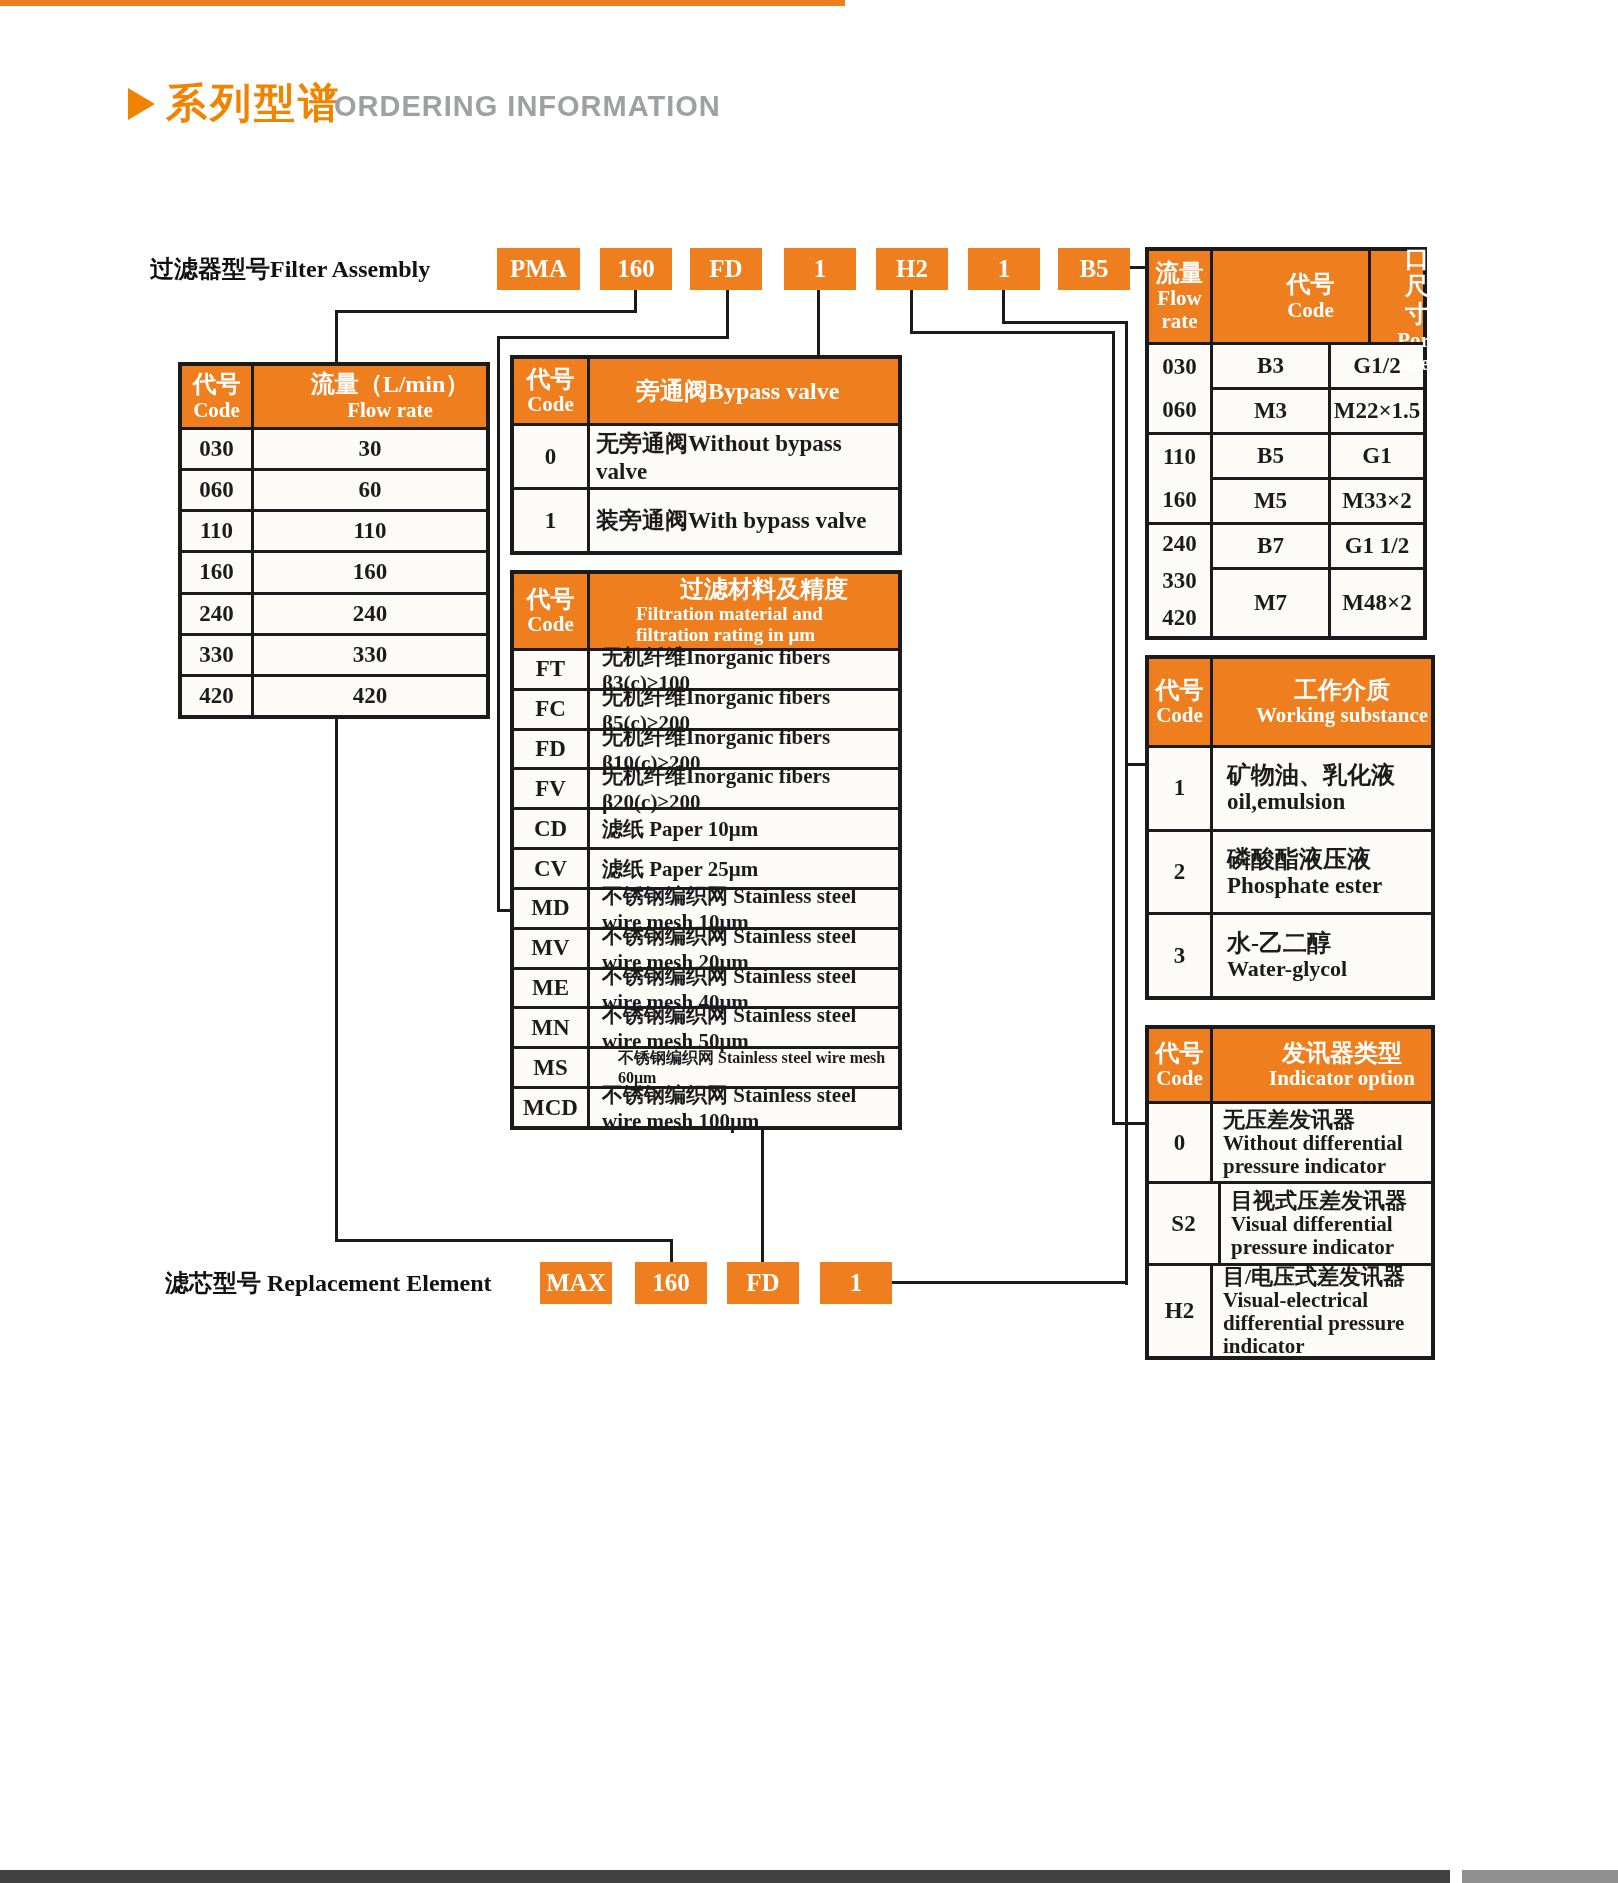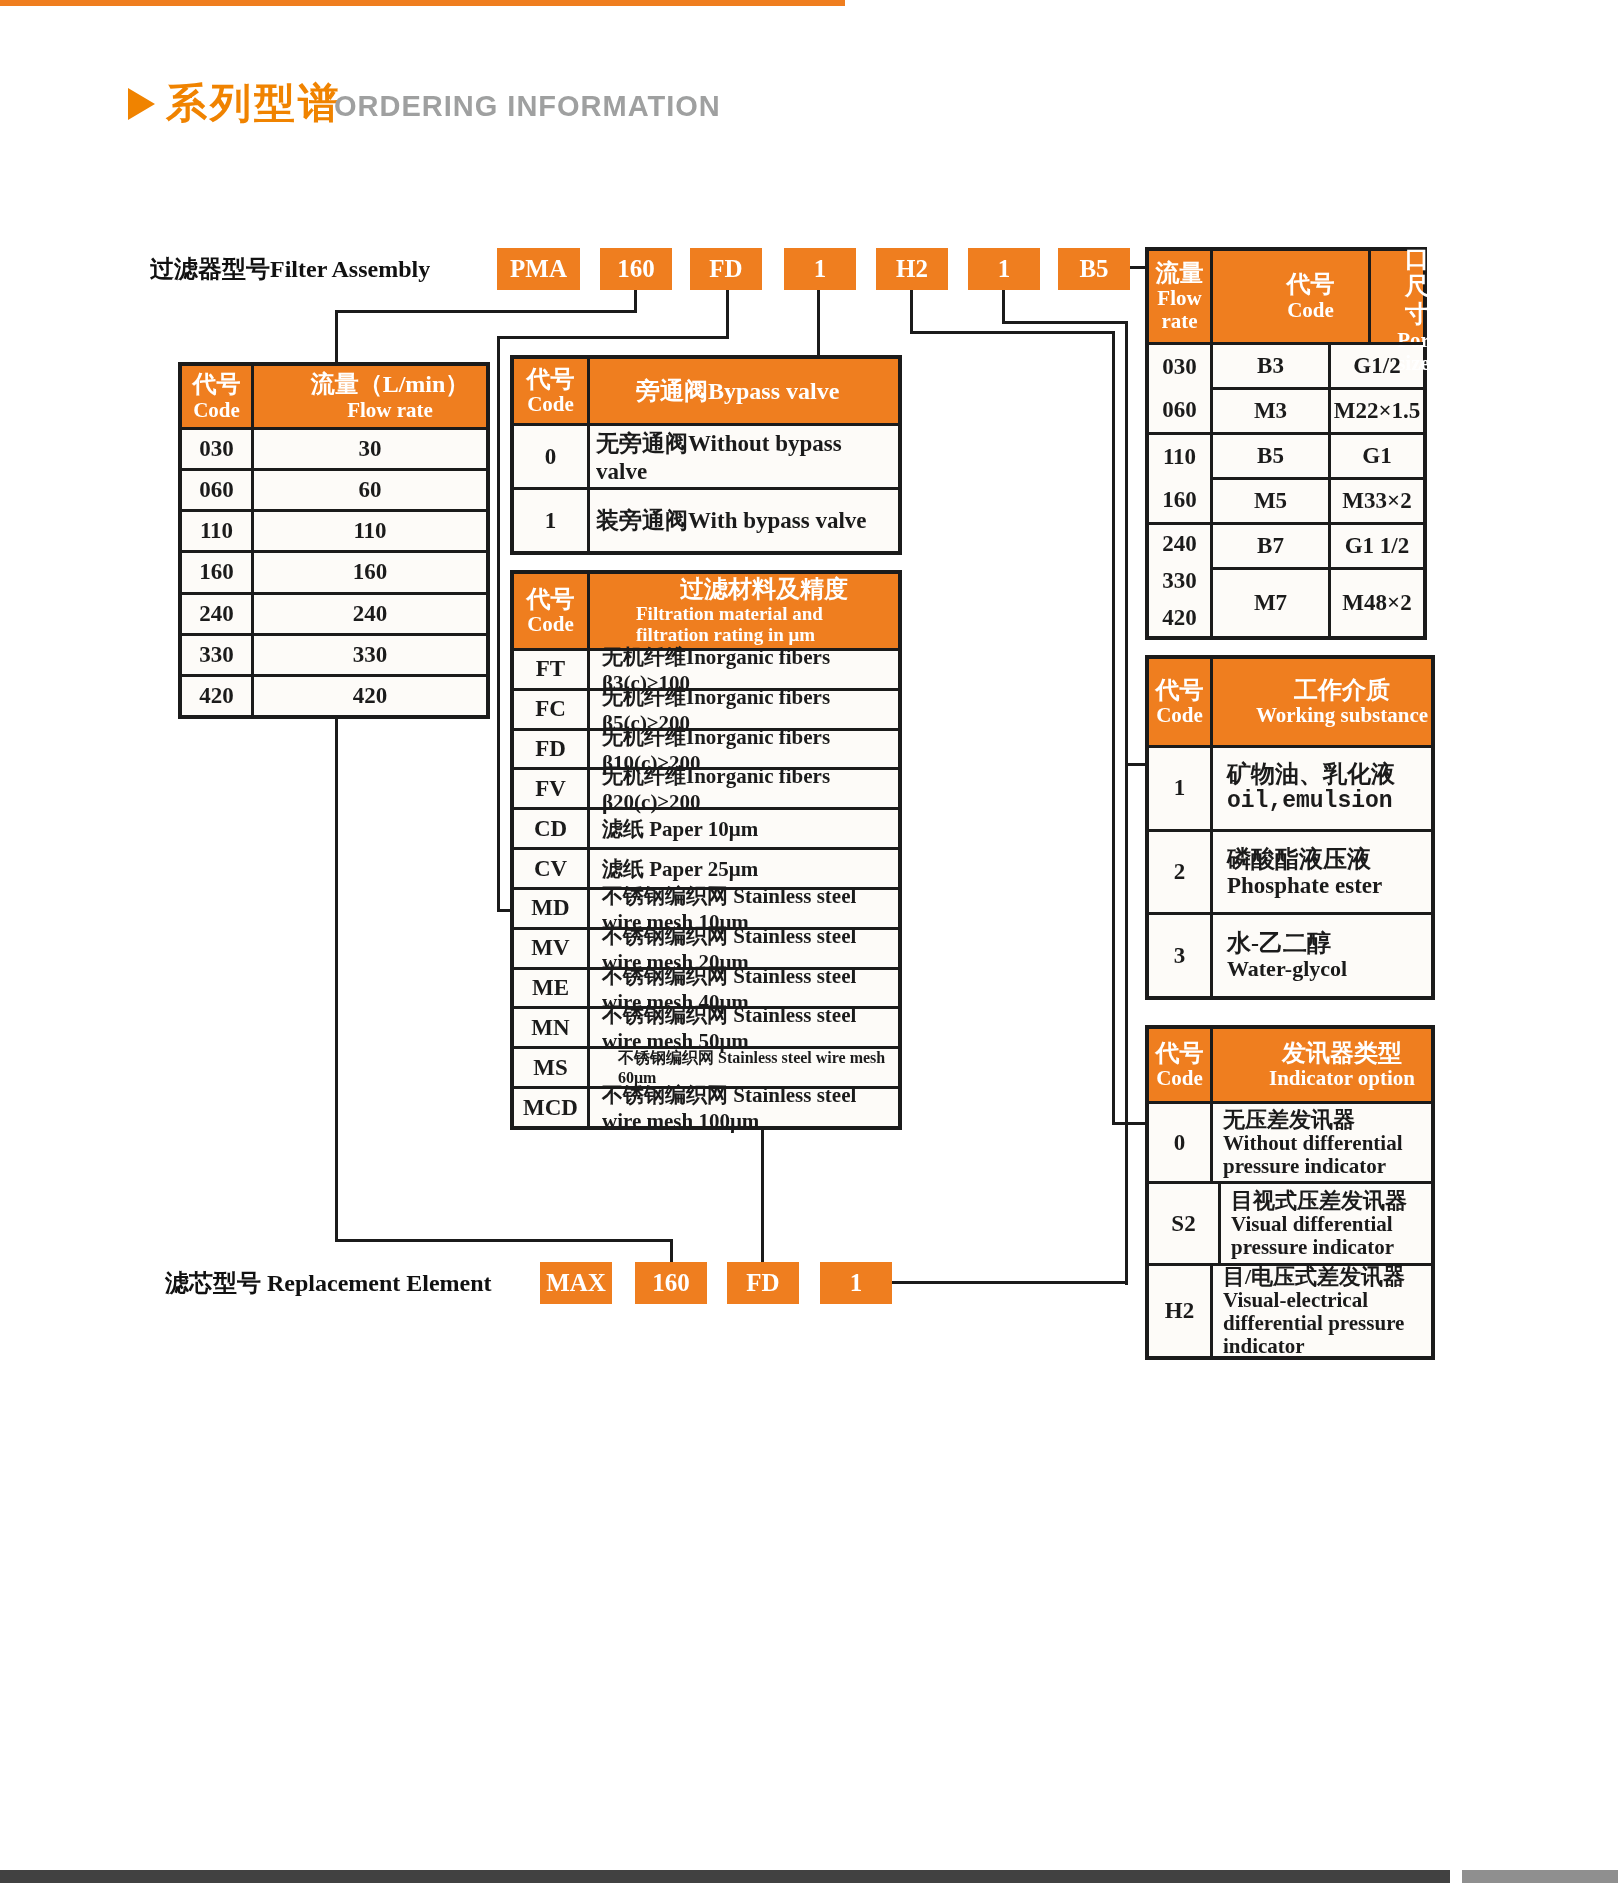--- a/index.html
+++ b/index.html
@@ -286,21 +286,21 @@
         <span class="cn hdr-cn">代号</span>
         <span class="en hdr-en">Code</span>
       </div>
       <div class="cell" style="flex:1;">
         <span class="cn hdr-cn">工作介质</span>
         <span class="en hdr-en">Working substance</span>
       </div>
     </div>
     <div class="trow" style="flex:1;">
       <div class="cell brd-r" style="width:64px;">1</div>
-      <div class="cell lft" style="flex:1;padding-left:14px;font-family:Liberation Mono, monospace;">
+      <div class="cell lft" style="flex:1;padding-left:14px;">
         <span class="cn" style="font-size:24px;">矿物油、乳化液</span>
         <span class="en" style="font-size:23px;">oil,emulsion</span>
       </div>
     </div>
     <div class="trow" style="flex:1;">
       <div class="cell brd-r" style="width:64px;">2</div>
       <div class="cell lft" style="flex:1;padding-left:14px;">
         <span class="cn" style="font-size:24px;">磷酸酯液压液</span>
         <span class="en" style="font-size:23px;">Phosphate ester</span>
       </div>

